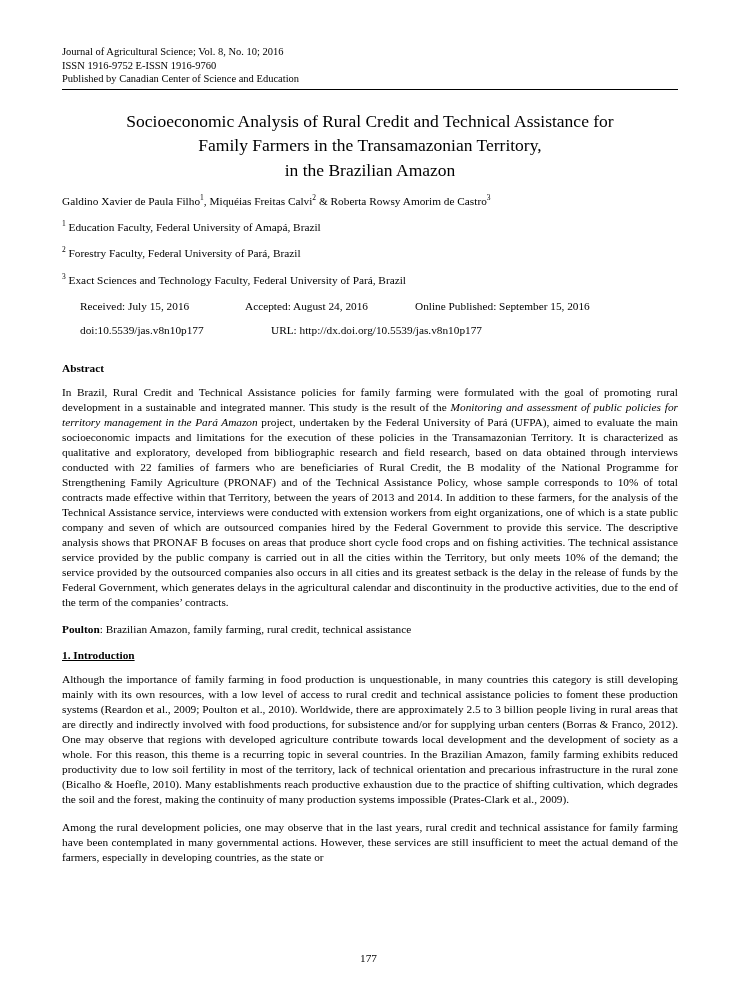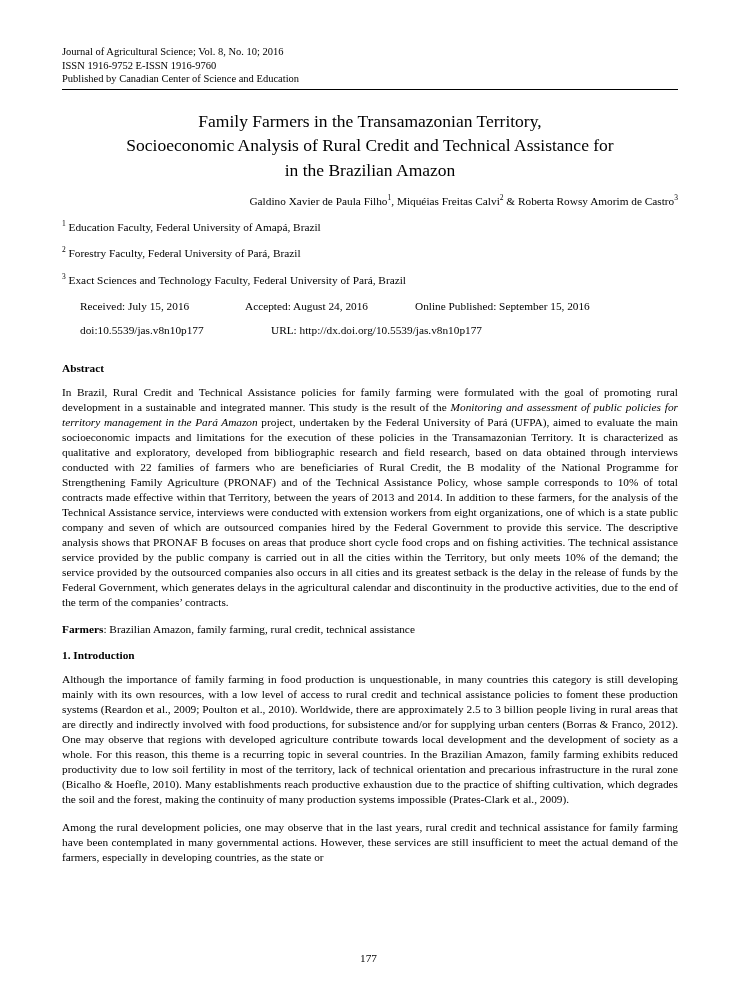--- a/index.html
+++ b/index.html
@@ -26,21 +26,21 @@
   
   .paper-title {
     margin-top: 19px;
     text-align: center;
     font-size: 17.5px;
     line-height: 24.5px;
     font-weight: normal;
   }
   .authors-line {
     margin-top: 10px;
-    text-align: right;
+    text-align: left;
     font-size: 11.3px;
     line-height: 15px;
   }
   sup { font-size: 7.5px; line-height: 0; }
   .affiliation {
     margin-top: 8px;
     font-size: 11.3px;
     line-height: 15px;
   }
   .correspondence {
@@ -66,20 +66,21 @@
     margin-top: 23px;
     font-size: 11.3px;
     line-height: 15px;
     font-weight: bold;
   }
   .sub-heading {
     margin-top: 8px;
     font-size: 11.3px;
     line-height: 15px;
     font-weight: bold;
+    text-decoration: underline;
   }
   .para {
     margin-top: 5px;
     font-size: 11.3px;
     line-height: 15px;
     text-align: justify;
   }
   .keywords-line {
     margin-top: 6px;
     font-size: 11.3px;
@@ -99,22 +100,22 @@
 <div class="page">
 
   <div class="journal-header">
     <div>Journal of Agricultural Science; Vol. 8, No. 10; 2016</div>
     <div>ISSN 1916-9752 E-ISSN 1916-9760</div>
     <div>Published by Canadian Center of Science and Education</div>
   </div>
   <hr class="header-rule">
 
   <h1 class="paper-title">
+    <div>Socioeconomic Analysis of Rural Credit and Technical Assistance for</div>
     <div>Family Farmers in the Transamazonian Territory,</div>
-    <div>Socioeconomic Analysis of Rural Credit and Technical Assistance for</div>
     <div>in the Brazilian Amazon</div>
   </h1>
 
   <p class="authors-line"><span>Galdino Xavier de Paula Filho</span><sup>1</sup><span>, Miquéias Freitas Calvi</span><sup>2</sup><span> &amp; Roberta Rowsy Amorim de Castro</span><sup>3</sup></p>
 
   <p class="affiliation"><sup>1</sup><span> Education Faculty, Federal University of Amapá, Brazil</span></p>
   <p class="affiliation"><sup>2</sup><span> Forestry Faculty, Federal University of Pará, Brazil</span></p>
   <p class="affiliation"><sup>3</sup><span> Exact Sciences and Technology Faculty, Federal University of Pará, Brazil</span></p>
 
 
@@ -123,21 +124,21 @@
       <span class="received-span">Received: July 15, 2016</span><span class="accepted-span">Accepted: August 24, 2016</span><span>Online Published: September 15, 2016</span>
     </div>
     <div class="dates-row">
       <span class="doi-span">doi:10.5539/jas.v8n10p177</span><span>URL: http://dx.doi.org/10.5539/jas.v8n10p177</span>
     </div>
   </div>
 
   <h2 class="section-heading">Abstract</h2>
   <p class="para"><span>In Brazil, Rural Credit and Technical Assistance policies for family farming were formulated with the goal of promoting rural development in a sustainable and integrated manner. This study is the result of the </span><em>Monitoring and assessment of public policies for territory management in the Pará Amazon</em><span> project, undertaken by the Federal University of Pará (UFPA), aimed to evaluate the main socioeconomic impacts and limitations for the execution of these policies in the Transamazonian Territory. It is characterized as qualitative and exploratory, developed from bibliographic research and field research, based on data obtained through interviews conducted with 22 families of farmers who are beneficiaries of Rural Credit, the B modality of the National Programme for Strengthening Family Agriculture (PRONAF) and of the Technical Assistance Policy, whose sample corresponds to 10% of total contracts made effective within that Territory, between the years of 2013 and 2014. In addition to these farmers, for the analysis of the Technical Assistance service, interviews were conducted with extension workers from eight organizations, one of which is a state public company and seven of which are outsourced companies hired by the Federal Government to provide this service. The descriptive analysis shows that PRONAF B focuses on areas that produce short cycle food crops and on fishing activities. The technical assistance service provided by the public company is carried out in all the cities within the Territory, but only meets 10% of the demand; the service provided by the outsourced companies also occurs in all cities and its greatest setback is the delay in the release of funds by the Federal Government, which generates delays in the agricultural calendar and discontinuity in the productive activities, due to the end of the term of the companies’ contracts.</span></p>
 
-  <p class="keywords-line"><b>Farmers</b><span>: Brazilian Amazon, family farming, rural credit, technical assistance</span></p>
+  <p class="keywords-line"><b>Poulton</b><span>: Brazilian Amazon, family farming, rural credit, technical assistance</span></p>
 
   <h2 class="sub-heading">1. Introduction</h2>
   <p class="para">Although the importance of family farming in food production is unquestionable, in many countries this category is still developing mainly with its own resources, with a low level of access to rural credit and technical assistance policies to foment these production systems (Reardon et al., 2009; Poulton et al., 2010). Worldwide, there are approximately 2.5 to 3 billion people living in rural areas that are directly and indirectly involved with food productions, for subsistence and/or for supplying urban centers (Borras &amp; Franco, 2012). One may observe that regions with developed agriculture contribute towards local development and the development of society as a whole. For this reason, this theme is a recurring topic in several countries. In the Brazilian Amazon, family farming exhibits reduced productivity due to low soil fertility in most of the territory, lack of technical orientation and precarious infrastructure in the rural zone (Bicalho &amp; Hoefle, 2010). Many establishments reach productive exhaustion due to the practice of shifting cultivation, which degrades the soil and the forest, making the continuity of many production systems impossible (Prates-Clark et al., 2009).</p>
   <p class="para">Among the rural development policies, one may observe that in the last years, rural credit and technical assistance for family farming have been contemplated in many governmental actions. However, these services are still insufficient to meet the actual demand of the farmers, especially in developing countries, as the state or</p>
 
   <div class="page-number">177</div>
 
 </div>
 
 </body></html>

